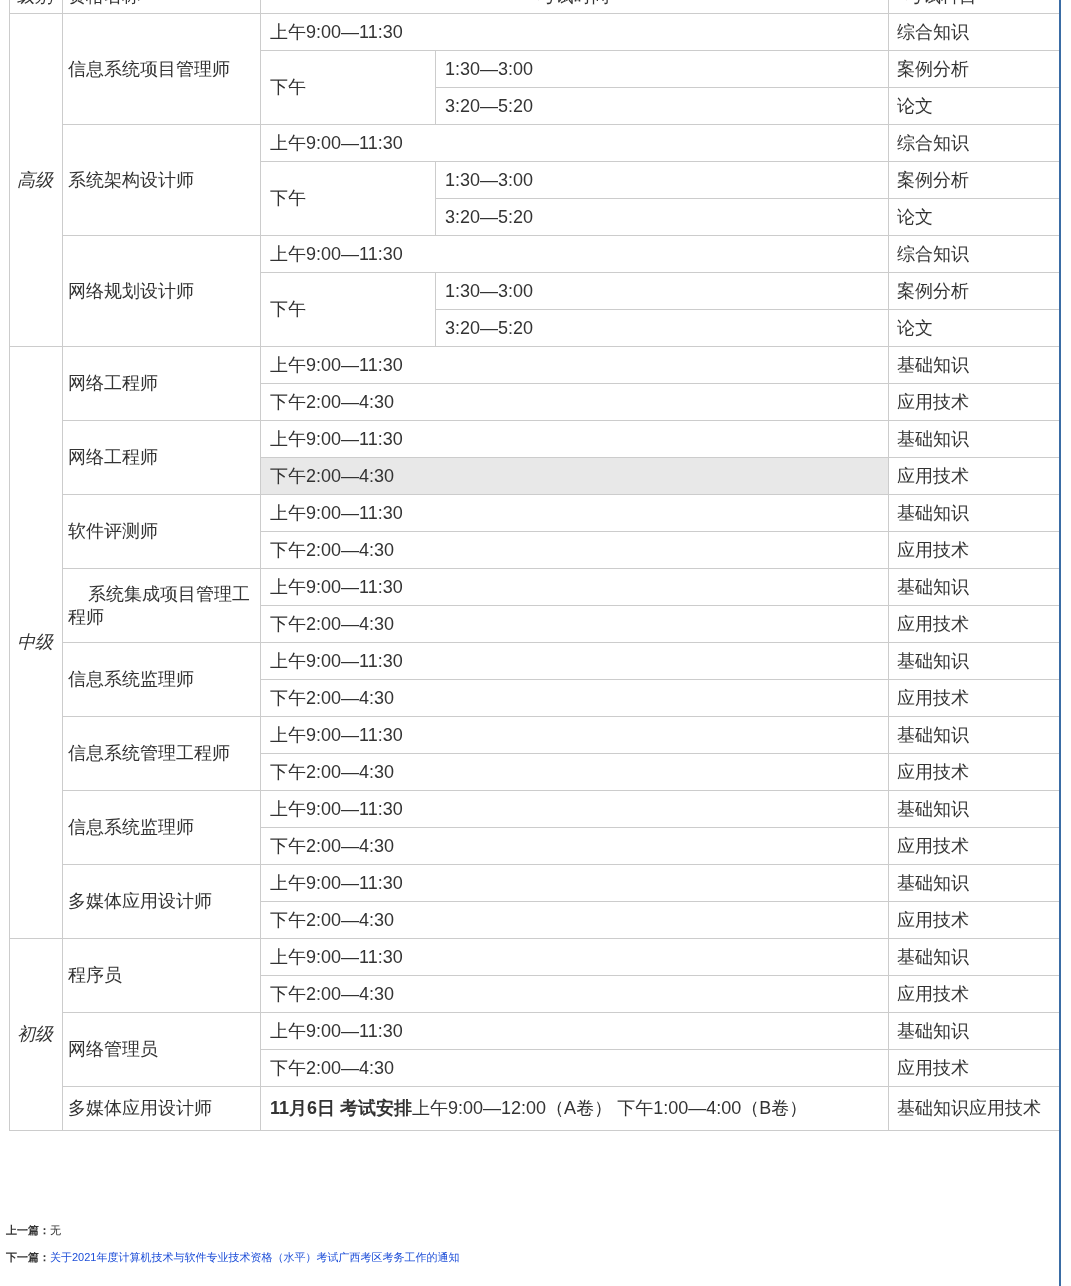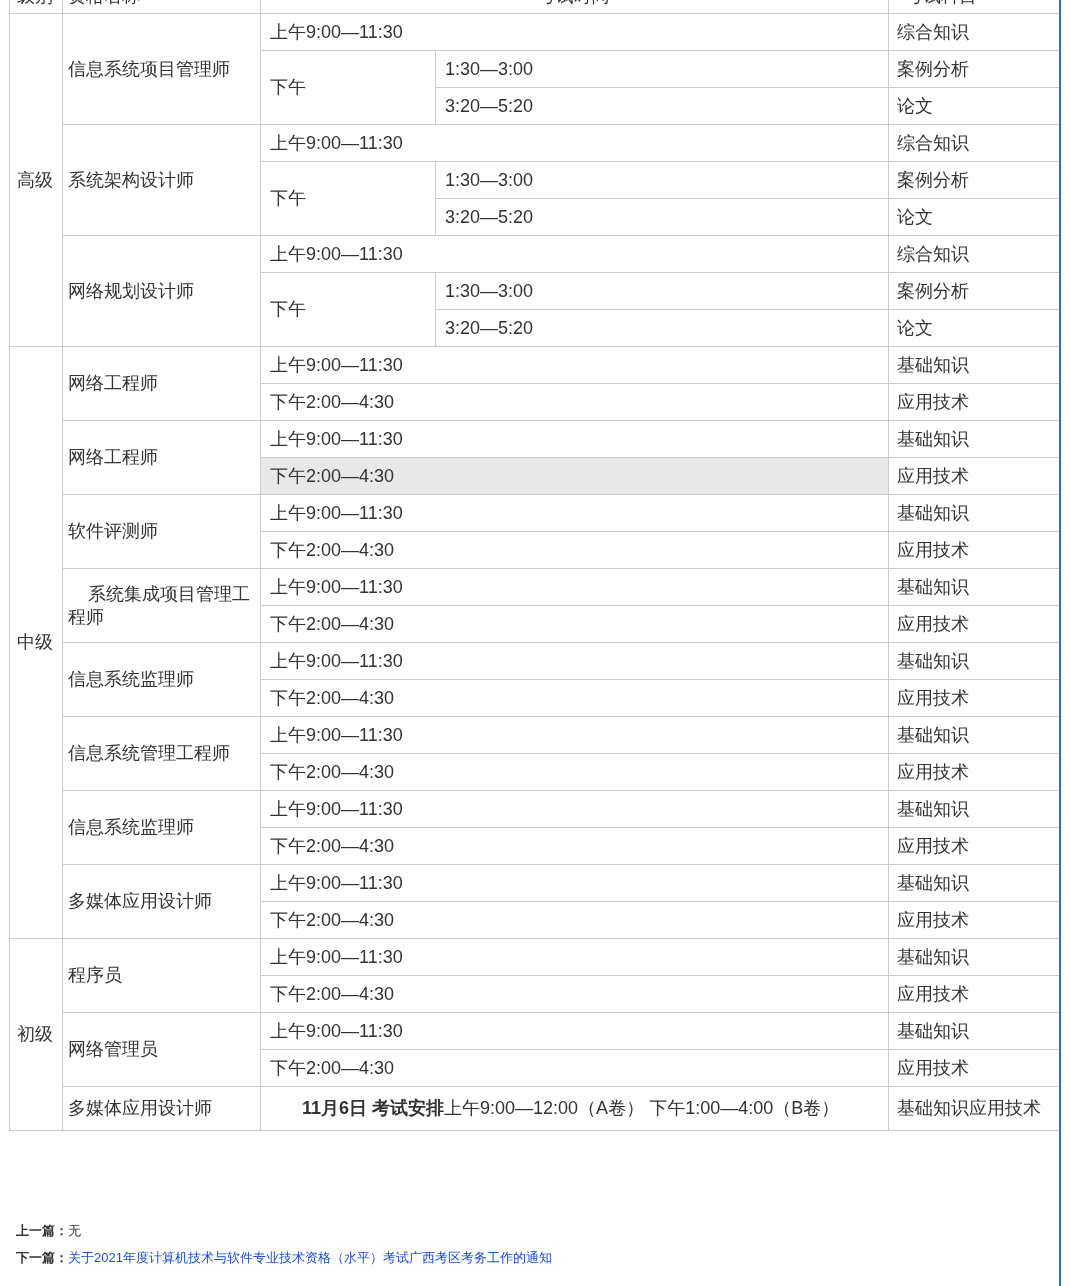--- a/index.html
+++ b/index.html
@@ -8,35 +8,35 @@
 
   .table-wrap { position:absolute; top:-22px; left:9px; width:1051px; overflow:hidden; }
   table.sched { border-collapse:collapse; table-layout:fixed; width:1100px;
     font-size:18px; color:#333; }
   table.sched td { border:1px solid #ccc; padding:0 2px 0 0; vertical-align:middle;
     overflow:hidden; white-space:normal; line-height:1.25; }
   tr.r-head { height:35px; }
   tr.r-norm { height:37px; }
   tr.r-last { height:44px; }
 
-  .c-level { text-align:center; }
+  .c-level { text-align:center;font-style:italic; }
   .c-name  { padding-left:5px !important; }
   .c-time  { padding-left:9px !important; }
   .c-time2 { padding-left:9px !important; }
   .c-subj  { padding-left:8px !important; }
   .h-time  { text-align:center; padding-left:0 !important; }
   .h-subj  { padding-left:16px !important; }
   .hl      { background:#e8e8e8; }
   .indent  { text-indent:20px; }
-  .b { font-weight:bold;margin-left:32px; }
+  .b { font-weight:bold; }
 
   .blue-line { position:absolute; left:1059px; top:0; width:2px; height:1286px;
     background:#3a6ca5; z-index:5; }
 
-  .footer { position:absolute; left:16px; top:1222px; font-size:13px; color:#333; }
+  .footer { position:absolute; left:6px; top:1222px; font-size:11px; color:#333; }
   .nav-line { line-height:17px; margin-bottom:10px; }
   .nav-line b { font-weight:bold; }
   .nav-line a { color:#1d4ed8; text-decoration:none; cursor:pointer; }
 </style>
 </head>
 <body>
 
 <div class="page">
 
   <div class="table-wrap">

